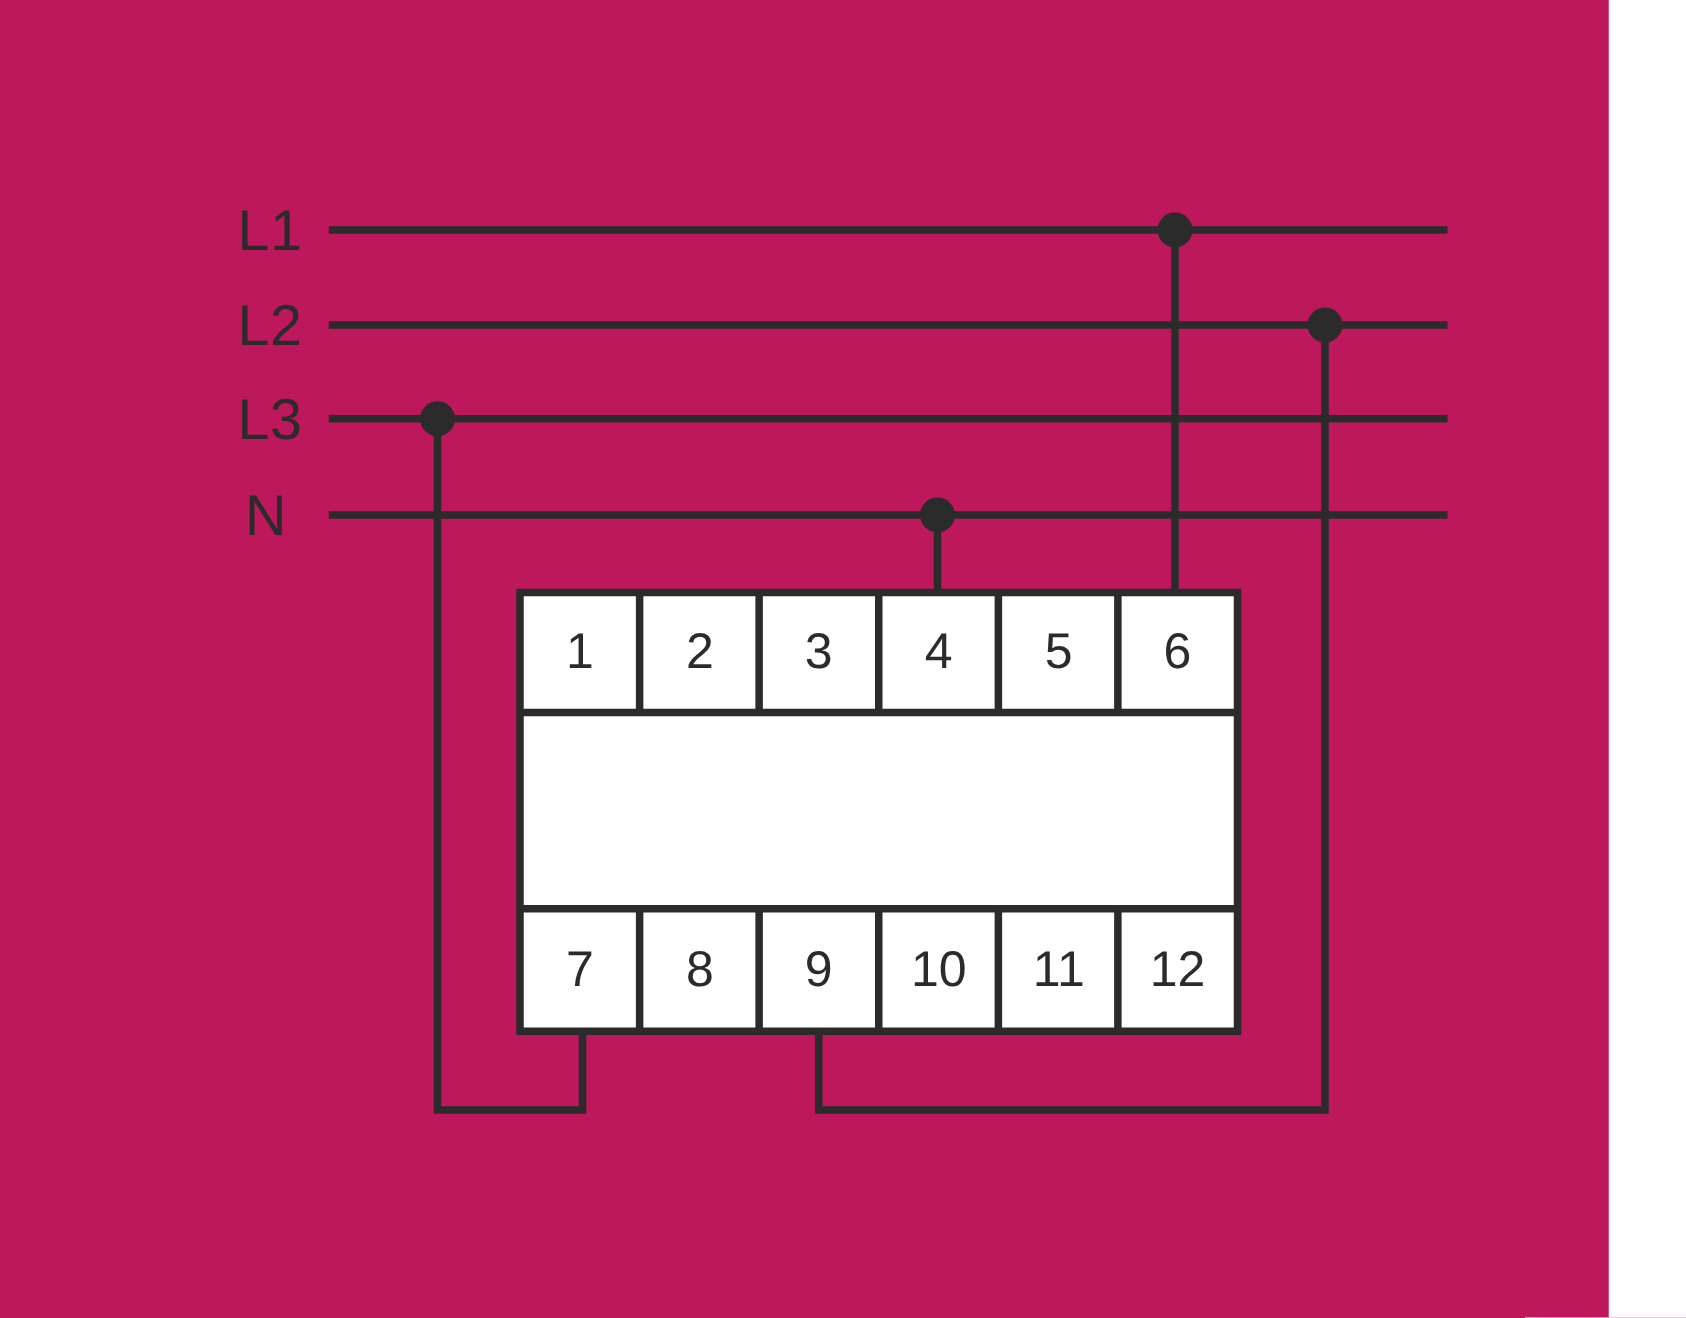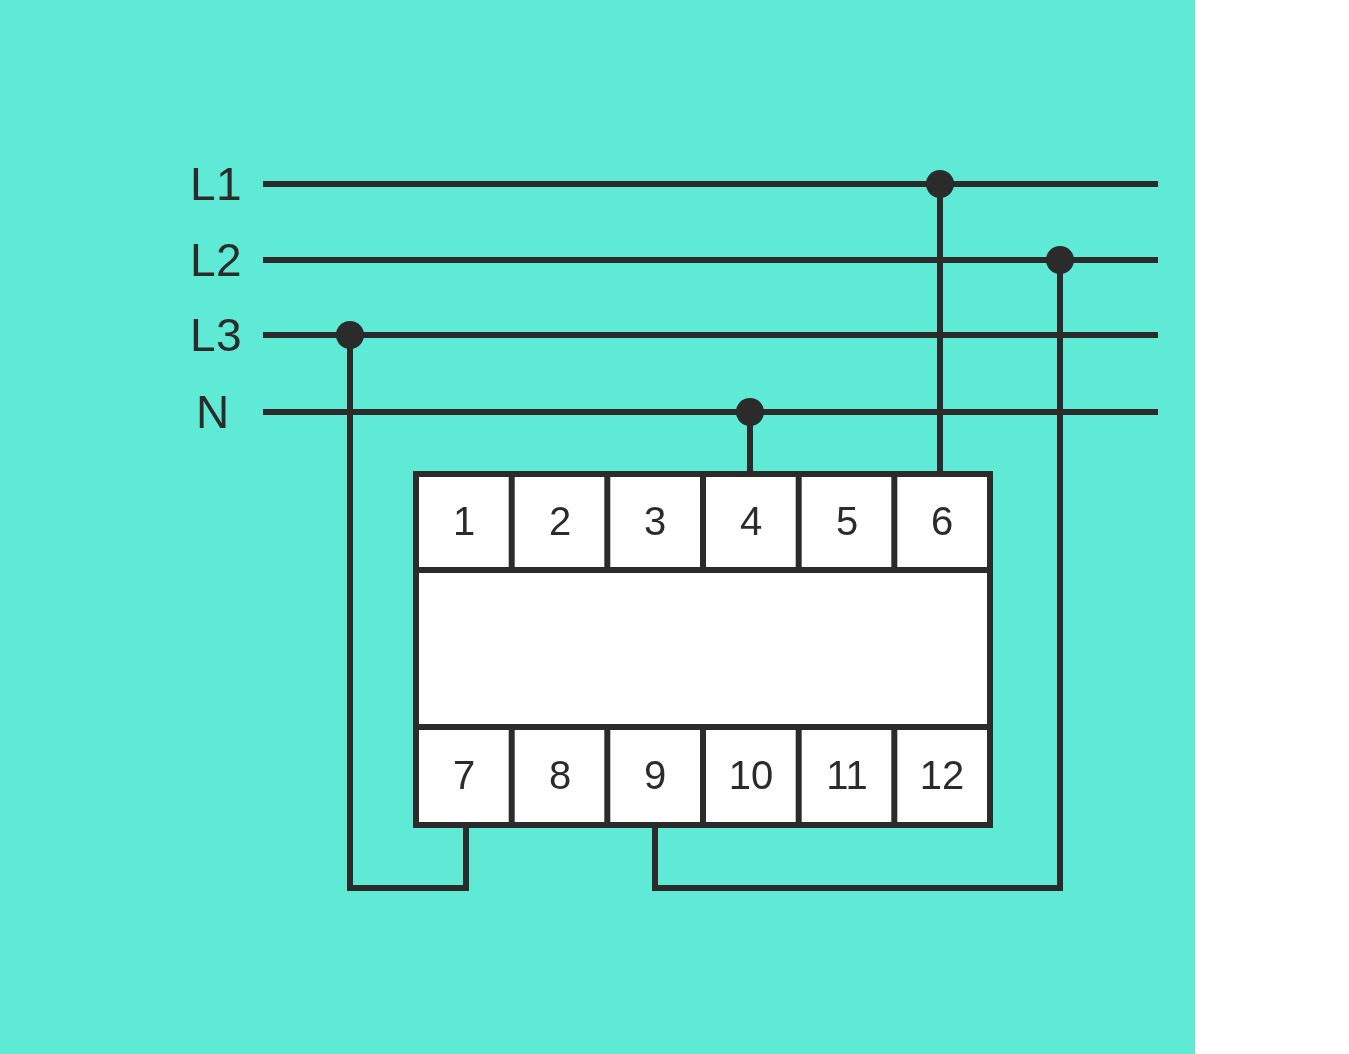--- a/index.html
+++ b/index.html
@@ -5,23 +5,23 @@
   html, body {
     margin: 0;
     padding: 0;
     background: #ffffff;
   }
   body {
     font-family: "Liberation Sans", sans-serif;
   }
   #diagram-root {
     position: relative;
-    width: 1195px;
+    width: 1287px;
     height: 1054px;
-    background: #5eead4;
+    background: #be185d;
     overflow: hidden;
   }
   #wiring-svg {
     display: block;
     width: 1349px;
     height: 1054px;
   }
   .bus-label {
     font-family: "Liberation Sans", sans-serif;
     font-size: 46px;

